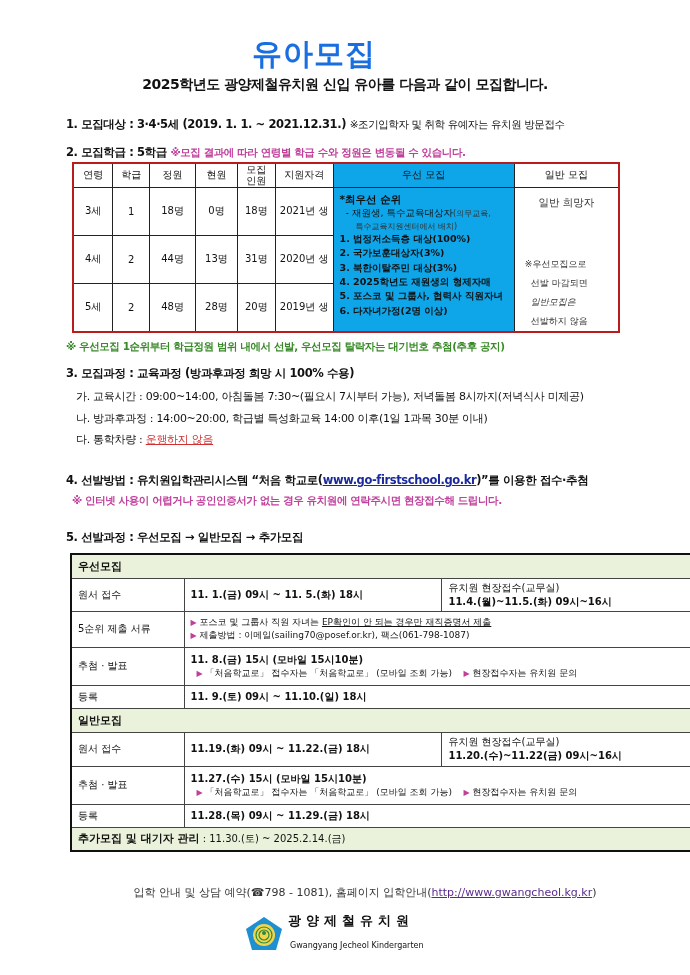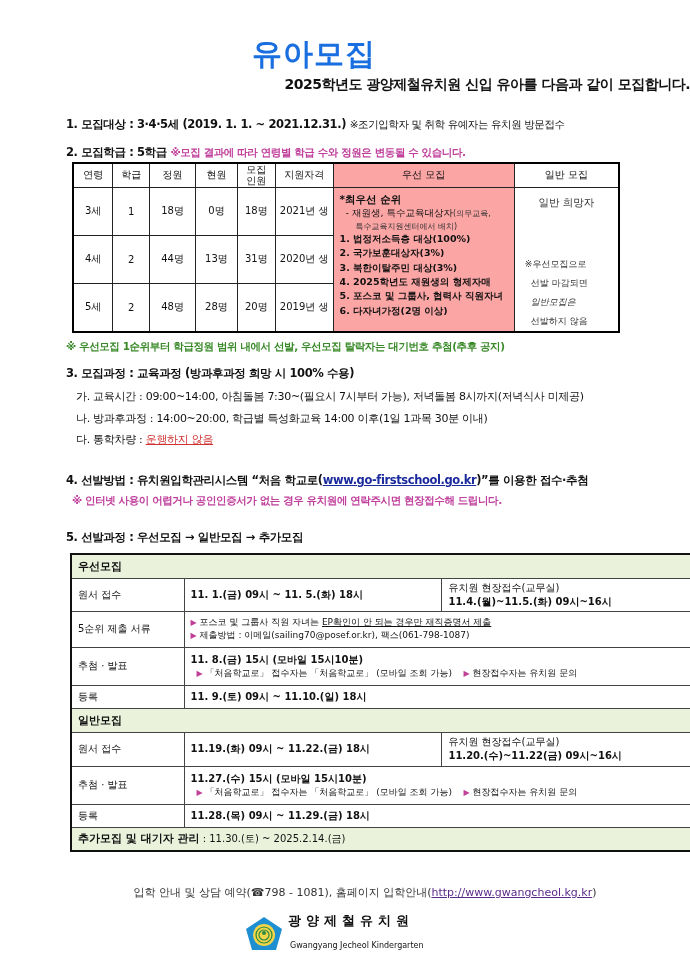--- a/index.html
+++ b/index.html
@@ -1,34 +1,34 @@
 <!DOCTYPE html>
 <html><head>
 <meta charset="utf-8">
 <style>
   * { box-sizing: border-box; margin: 0; padding: 0; }
   html, body { width: 690px; height: 975px; background: #ffffff; overflow: hidden; }
   body { font-family: "DejaVu Sans", "Liberation Sans", sans-serif; color: #111; position: relative; }
   .abs { position: absolute; }
   .title { left: 0; width: 564px; top: 34px; text-align: center; font-size: 30px; font-weight: bold; color: #1a6fe0; letter-spacing: 1px; margin-left: 32px; }
-  .subtitle { left: 0; width: 690px; top: 76px; text-align: right; font-size: 14px; font-weight: bold; letter-spacing: -0.5px; }
+  .subtitle { left: 0; width: 690px; top: 76px; text-align: center; font-size: 14px; font-weight: bold; letter-spacing: -0.5px; }
   .sec { font-size: 11.5px; font-weight: bold; letter-spacing: -0.4px; white-space: nowrap; }
   .note { font-weight: normal; font-size: 10.5px; }
   .pink { color: #c0409c; }
   .green { color: #3a8a2a; }
   .red { color: #d03030; }
   .link { color: #1a2a9c; text-decoration: underline; }
   .line { font-size: 11px; letter-spacing: -0.3px; white-space: nowrap; }
 
   table { border-collapse: collapse; }
   .t1 { left: 72px; top: 162px; width: 548px; font-size: 10px; }
   .t1 td, .t1 th { border: 1px solid #222; text-align: center; font-weight: normal; }
-  .t1 { border: 2px solid #000000; padding-left: 16px; }
+  .t1 { border: 2px solid #b91c1c; padding-left: 16px; }
   .t1 th { height: 24px; font-size: 10px; }
-  .t1 .green-cell { background: #fca5a5; }
+  .t1 .green-cell { background: #0ea5e9; }
   .t1 .rowc { height: 45px; }
   .prio { text-align: left !important; vertical-align: top; padding: 4px 6px; font-size: 9.5px; line-height: 14.3px; }
   .prio .b { font-weight: bold; }
   .prio .small { font-size: 8px; color: #333; }
   .general { vertical-align: top; padding-top: 6px; font-size: 10px; line-height: 17px; color: #333; }
 
   .t2 { left: 70px; top: 553px; width: 624px; font-size: 10px; border: 2px solid #111; }
   .t2 td { border: 1px solid #444; padding: 2px 6px; vertical-align: middle; }
   .t2 .hdr { background: #eaf2dc; font-weight: bold; font-size: 11px; height: 24px; }
   .t2 .lbl { width: 100px; font-size: 10px; }

